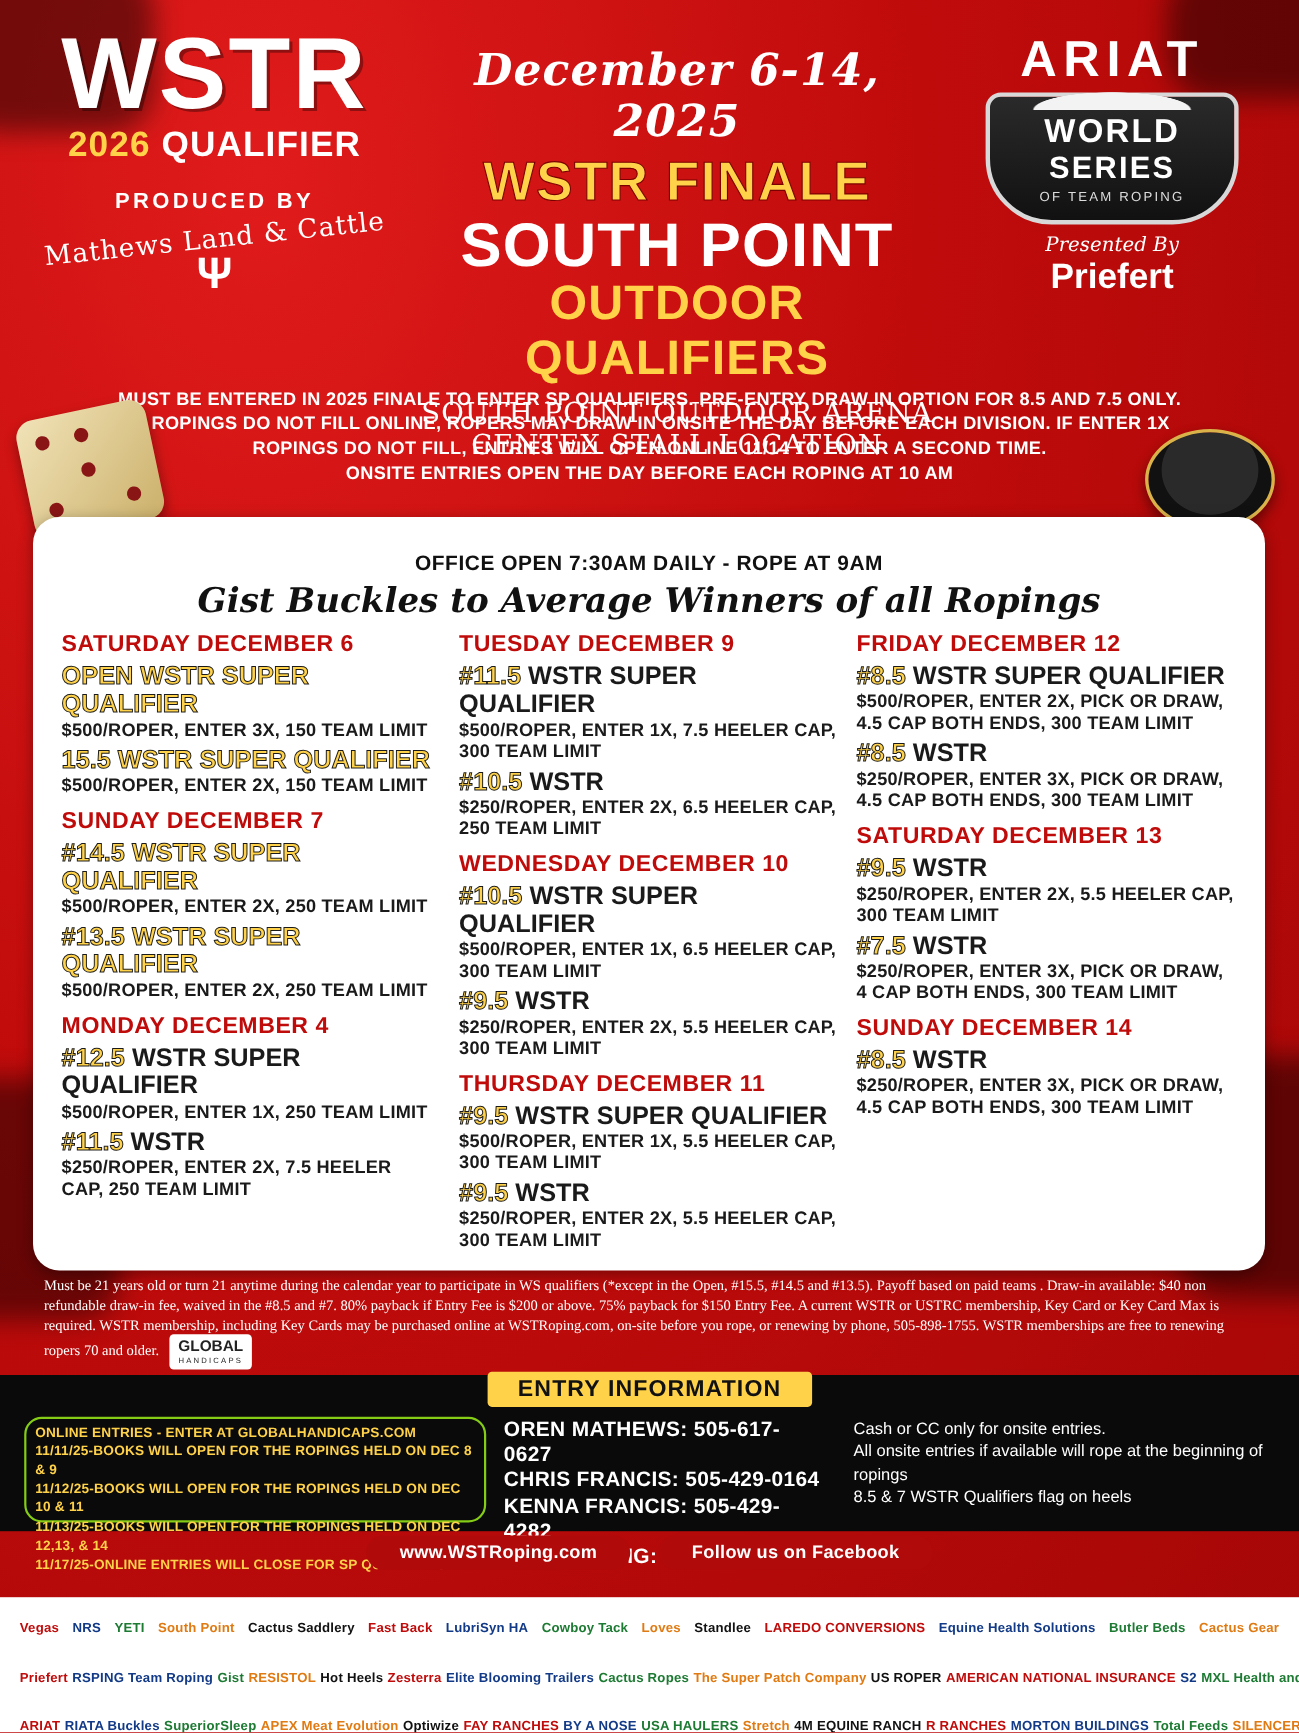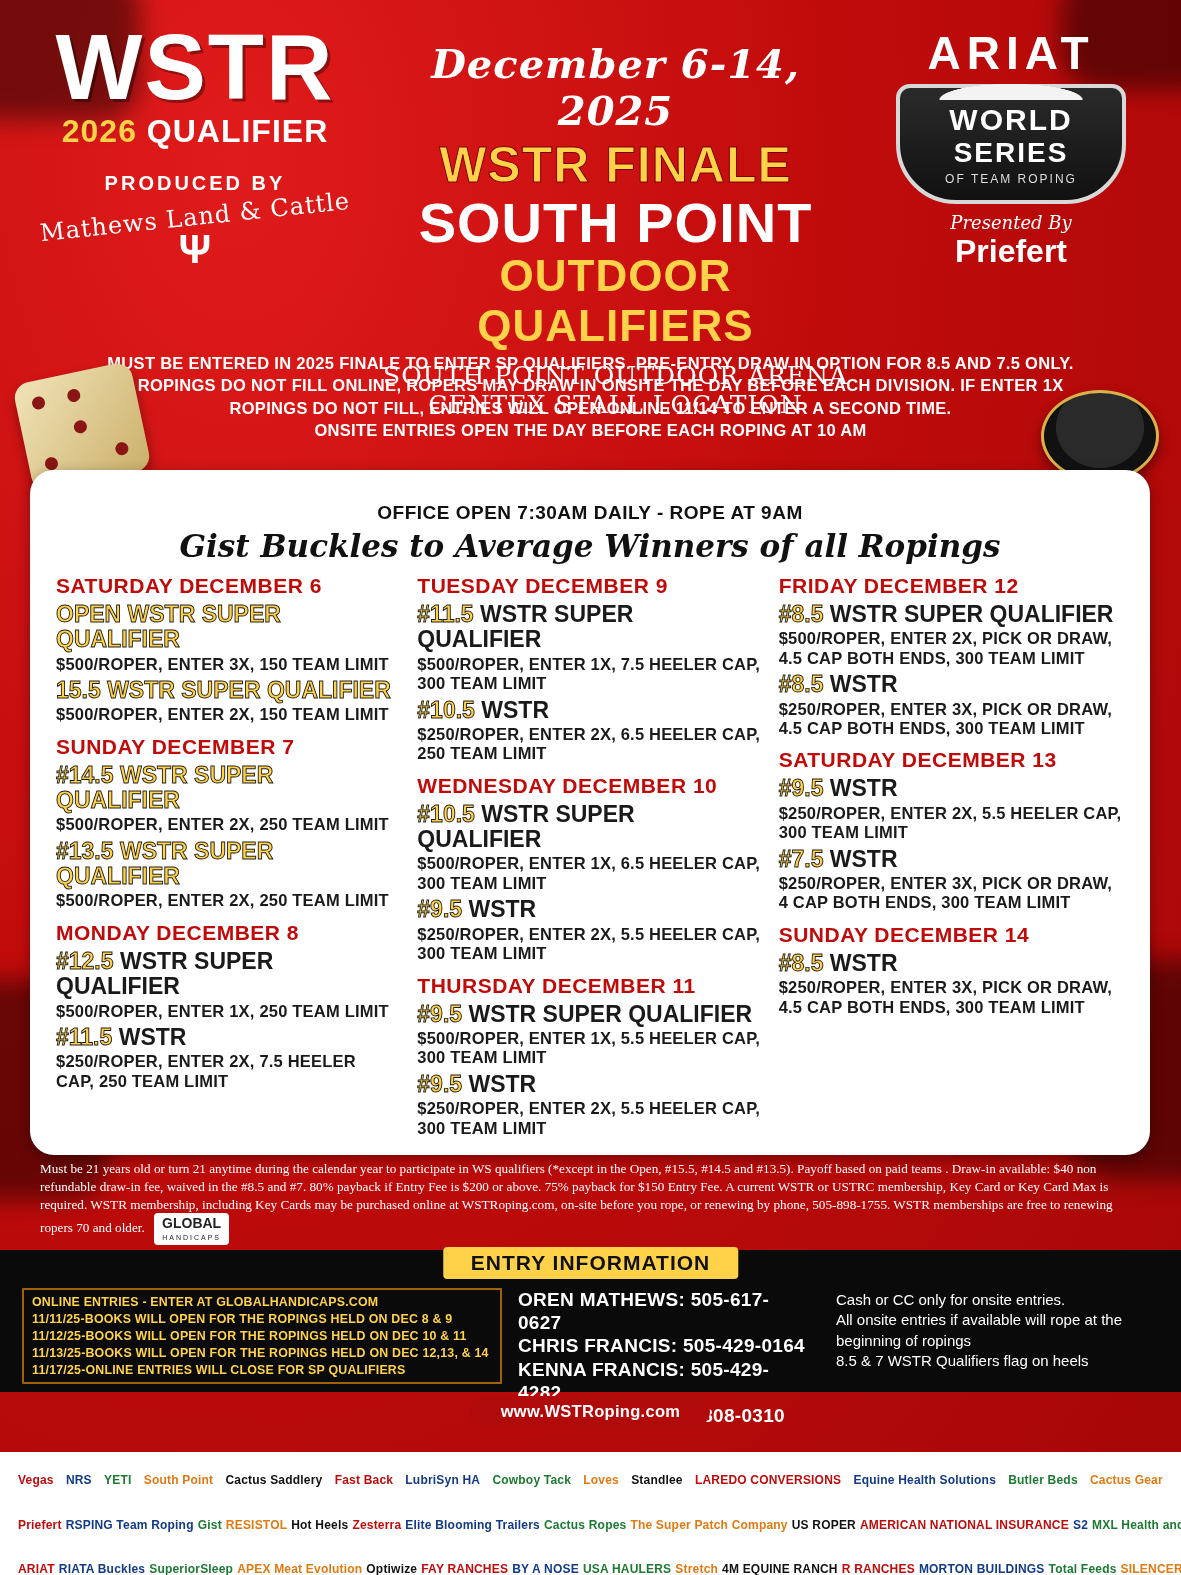--- a/index.html
+++ b/index.html
@@ -303,23 +303,23 @@
     position: absolute;
     left: 0; top: 1280px;
     width: 1181px;
     height: 112px;
     background: #0a0a0a;
     display: flex;
     padding: 8px 22px;
     gap: 16px;
   }
   .online-box {
-    width: 480px;
-    border: 2px solid #a16207;
-    border-radius: 1px;
+    width: 420px;
+    border: 2px solid #84cc16;
+    border-radius: 16px;
     padding: 4px 8px;
   }
   .online-box div {
     color: #ffd24a;
     font-size: 12.4px;
     font-weight: bold;
     line-height: 1.38;
     letter-spacing: 0.2px;
   }
   .contacts { width: 290px; }
@@ -484,21 +484,21 @@
             <div class="ev-detail">$500/ROPER, ENTER 2X, 150 TEAM LIMIT</div>
           </div>
           <div class="daygroup">
             <div class="day-title">SUNDAY DECEMBER 7</div>
             <div class="ev-title"><span>#14.5 WSTR SUPER QUALIFIER</span></div>
             <div class="ev-detail">$500/ROPER, ENTER 2X, 250 TEAM LIMIT</div>
             <div class="ev-title"><span>#13.5 WSTR SUPER QUALIFIER</span></div>
             <div class="ev-detail">$500/ROPER, ENTER 2X, 250 TEAM LIMIT</div>
           </div>
           <div class="daygroup">
-            <div class="day-title">MONDAY DECEMBER 8</div>
+            <div class="day-title">MONDAY DECEMBER 4</div>
             <div class="ev-title"><span>#12.5 </span><span class="plain">WSTR SUPER QUALIFIER</span></div>
             <div class="ev-detail">$500/ROPER, ENTER 1X, 250 TEAM LIMIT</div>
             <div class="ev-title"><span>#11.5 </span><span class="plain">WSTR</span></div>
             <div class="ev-detail">$250/ROPER, ENTER 2X, 7.5 HEELER<br>CAP, 250 TEAM LIMIT</div>
           </div>
         </div>
         <div class="col">
           <div class="daygroup">
             <div class="day-title">TUESDAY DECEMBER 9</div>
             <div class="ev-title"><span>#11.5 </span><span class="plain">WSTR SUPER QUALIFIER</span></div>
@@ -571,20 +571,21 @@
       </div>
     <div class="cashnote" id="cashnote">
         <div>Cash or CC only for onsite entries.</div>
         <div>All onsite entries if available will rope at the beginning of ropings</div>
         <div>8.5 &amp; 7 WSTR Qualifiers flag on heels</div>
       </div>
   </div>
 
   <div class="links">
     <div class="pill">www.WSTRoping.com</div>
+    <div class="pill">Follow us on Facebook</div>
   </div>
 
   <div class="sponsors">
     <div class="sprow" id="sprow1">
         <div class="sp red">Vegas</div>
         <div class="sp blue">NRS</div>
         <div class="sp green">YETI</div>
         <div class="sp orange">South Point</div>
         <div class="sp black">Cactus Saddlery</div>
         <div class="sp red">Fast Back</div>

